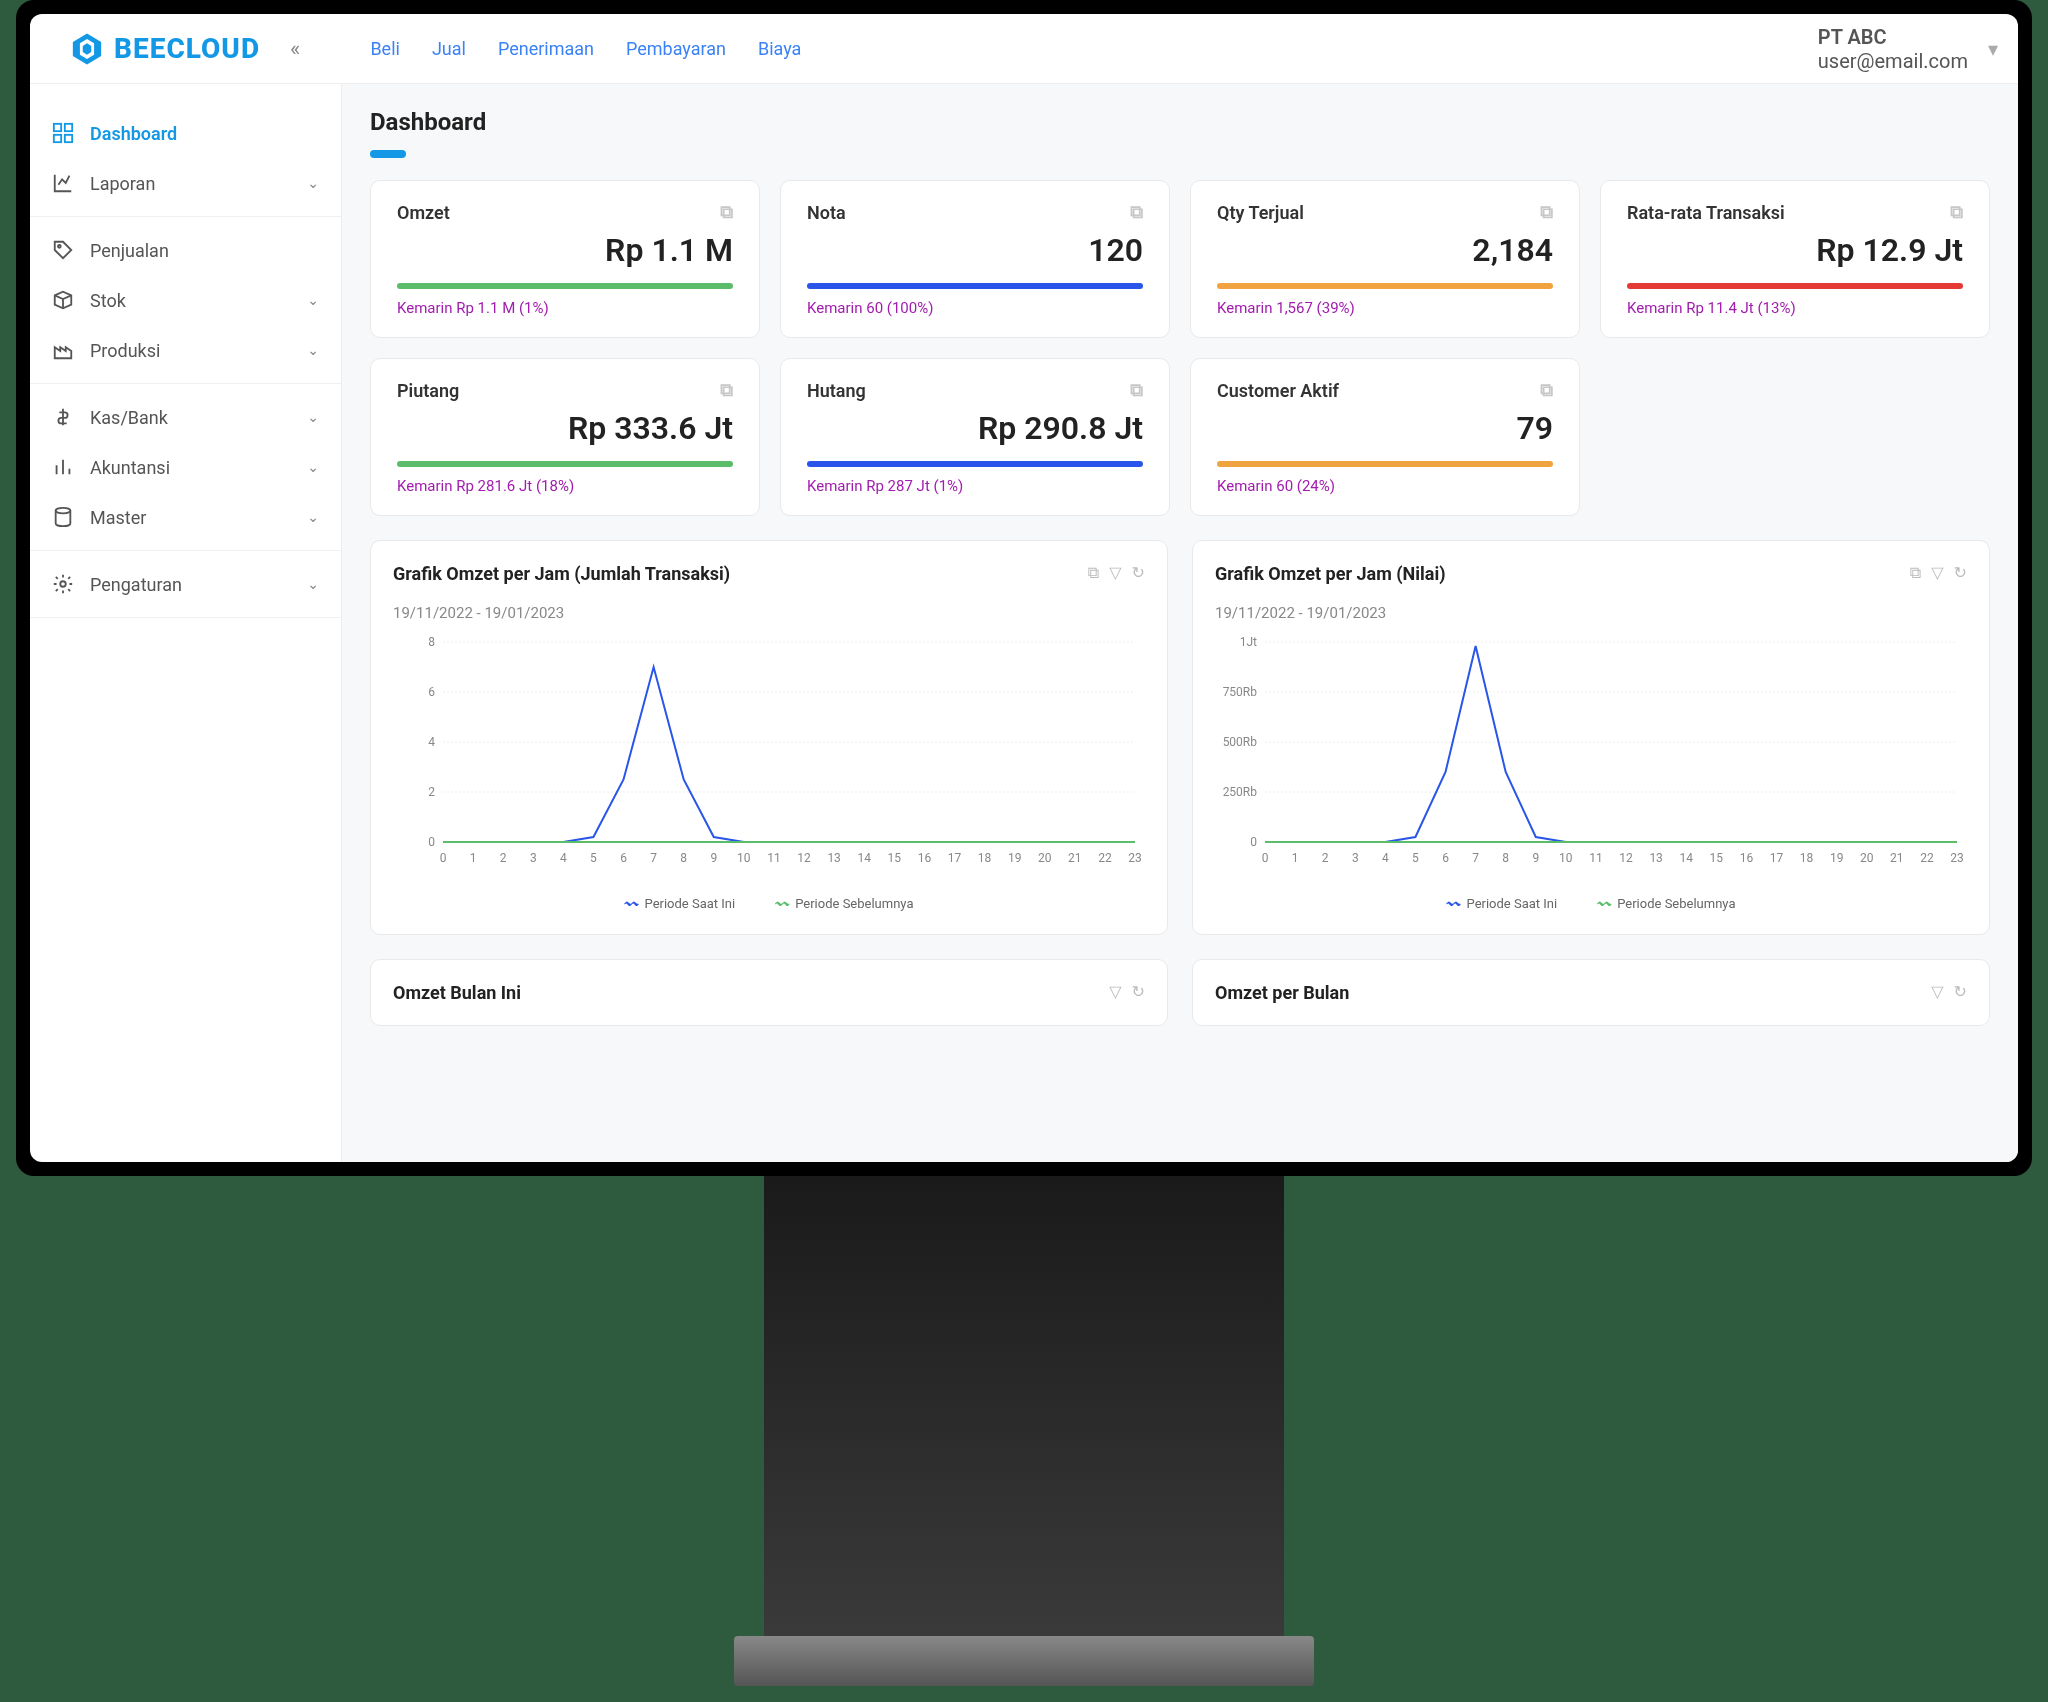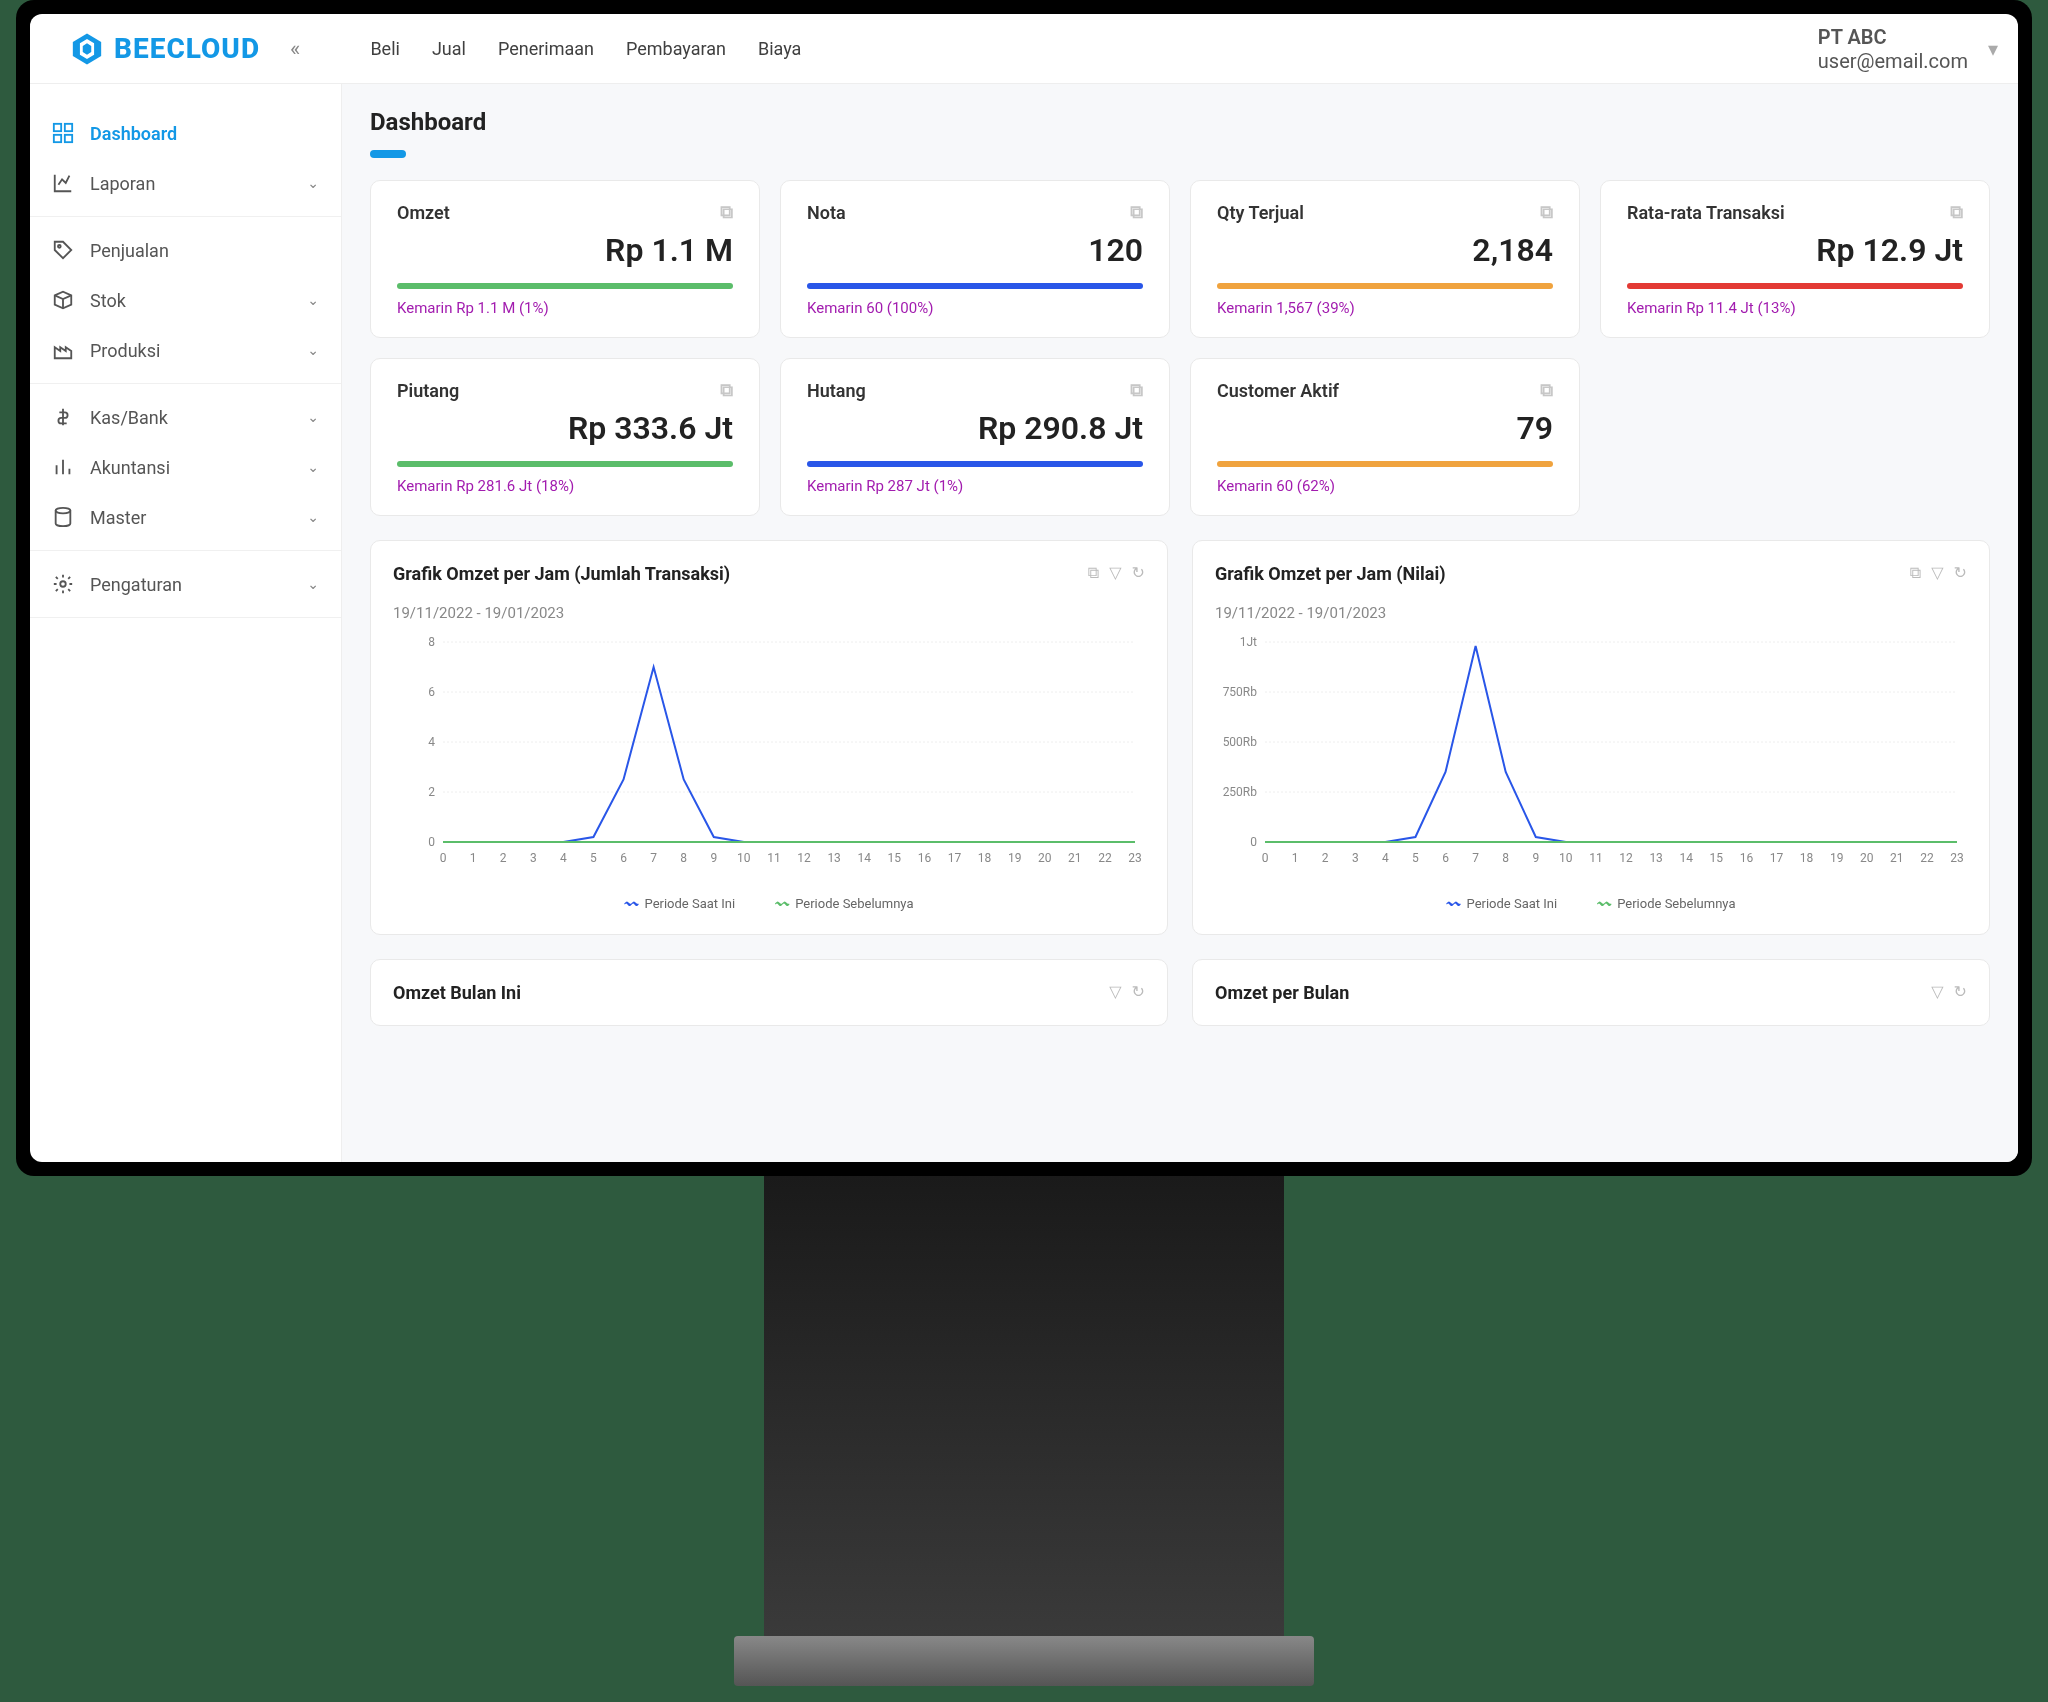--- a/index.html
+++ b/index.html
@@ -62,21 +62,21 @@
   margin-left: 30px;
   color: #888;
   font-size: 22px;
   cursor: pointer;
 }
 .top-nav {
   display: flex;
   gap: 32px;
   margin-left: 70px;
   font-size: 18px;
-  color: #404040;
+  color: #3b82f6;
 }
 .top-nav span { cursor: pointer; }
 .user-info {
   margin-left: auto;
   text-align: left;
   font-size: 20px;
   color: #555;
   display: flex;
   align-items: center;
   gap: 20px;
@@ -340,21 +340,21 @@
       <div class="card-bar bar-blue"></div>
       <div class="card-sub">Kemarin Rp 287 Jt (1%)</div>
     </div>
     <div class="card">
       <div class="card-head">
         <span>Customer Aktif</span>
         <span class="ext-icon">⧉</span>
       </div>
       <div class="card-val">79</div>
       <div class="card-bar bar-orange"></div>
-      <div class="card-sub">Kemarin 60 (62%)</div>
+      <div class="card-sub">Kemarin 60 (24%)</div>
     </div>
             <div class="card empty"></div>
           </div>
 
         <div class="charts-row">
           <div class="chart-card">
             <div class="chart-head">
               <div>
                 <div class="chart-title">Grafik Omzet per Jam (Jumlah Transaksi)</div>
                 <div class="chart-sub">19/11/2022 - 19/01/2023</div>

